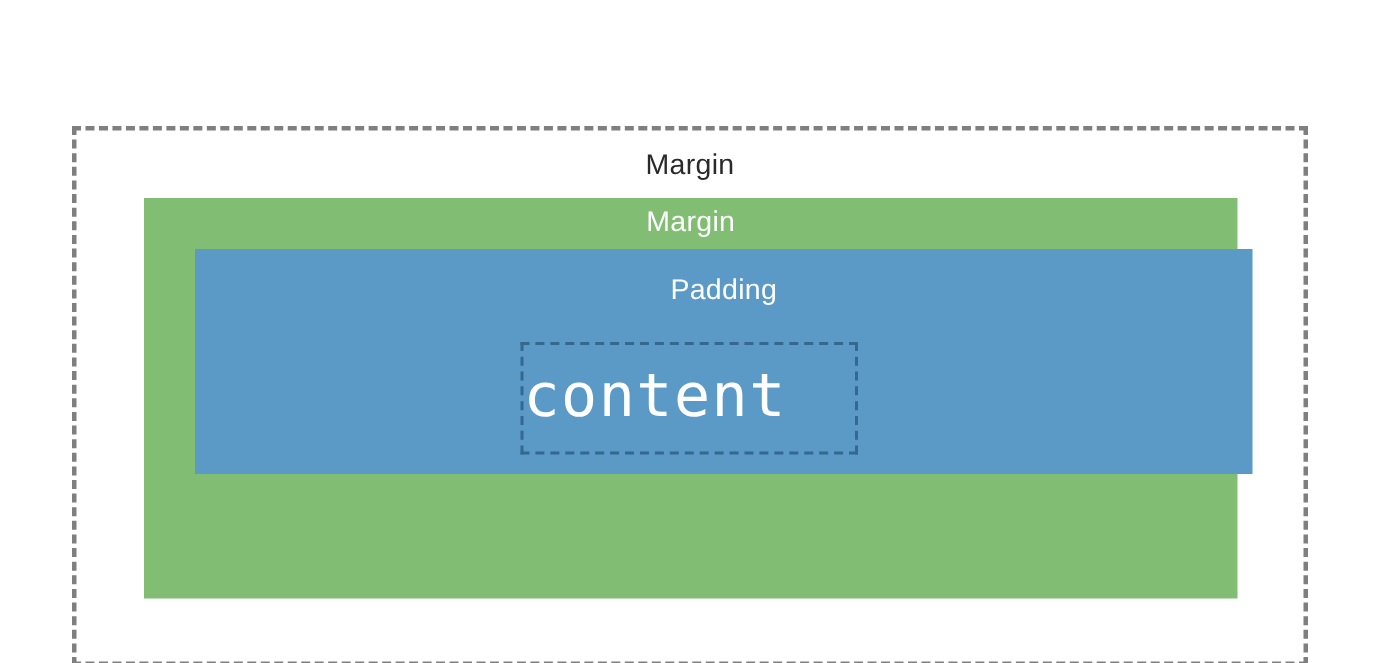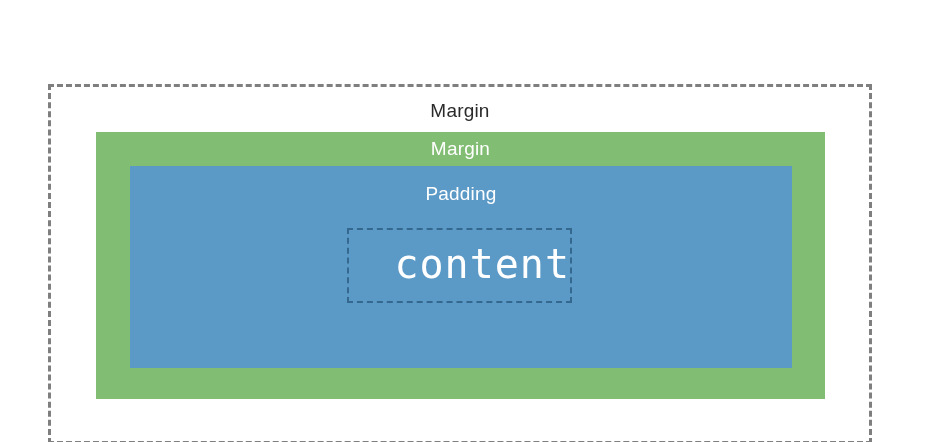--- a/index.html
+++ b/index.html
@@ -49,38 +49,39 @@
   }
   .border-label {
     top: 6px;
     color: var(--light-text, #ffffff);
   }
   .padding-box {
     position: absolute;
     left: 34px;
     top: 34px;
     width: 662px;
-    height: 202px;
+    height: 150px;
     background: var(--padding-fill, #5b99c6);
+    padding-left: 43px;
   }
   .padding-label {
     top: 17px;
     color: var(--light-text, #ffffff);
   }
   .content-box {
     position: absolute;
     left: 217px;
     top: 62px;
     width: 225px;
     height: 75px;
     box-sizing: border-box;
     border: 2px dashed var(--content-dash, #35688f);
     display: flex;
     align-items: center;
-    justify-content: flex-end;
+    justify-content: flex-start;
   }
   .content-text {
     font-family: "DejaVu Sans Mono", monospace;
     font-size: 40px;
     line-height: 40px;
     letter-spacing: 1px;
     color: var(--light-text, #ffffff);
     padding-bottom: 4px;
   }
   .bottom-strip {

